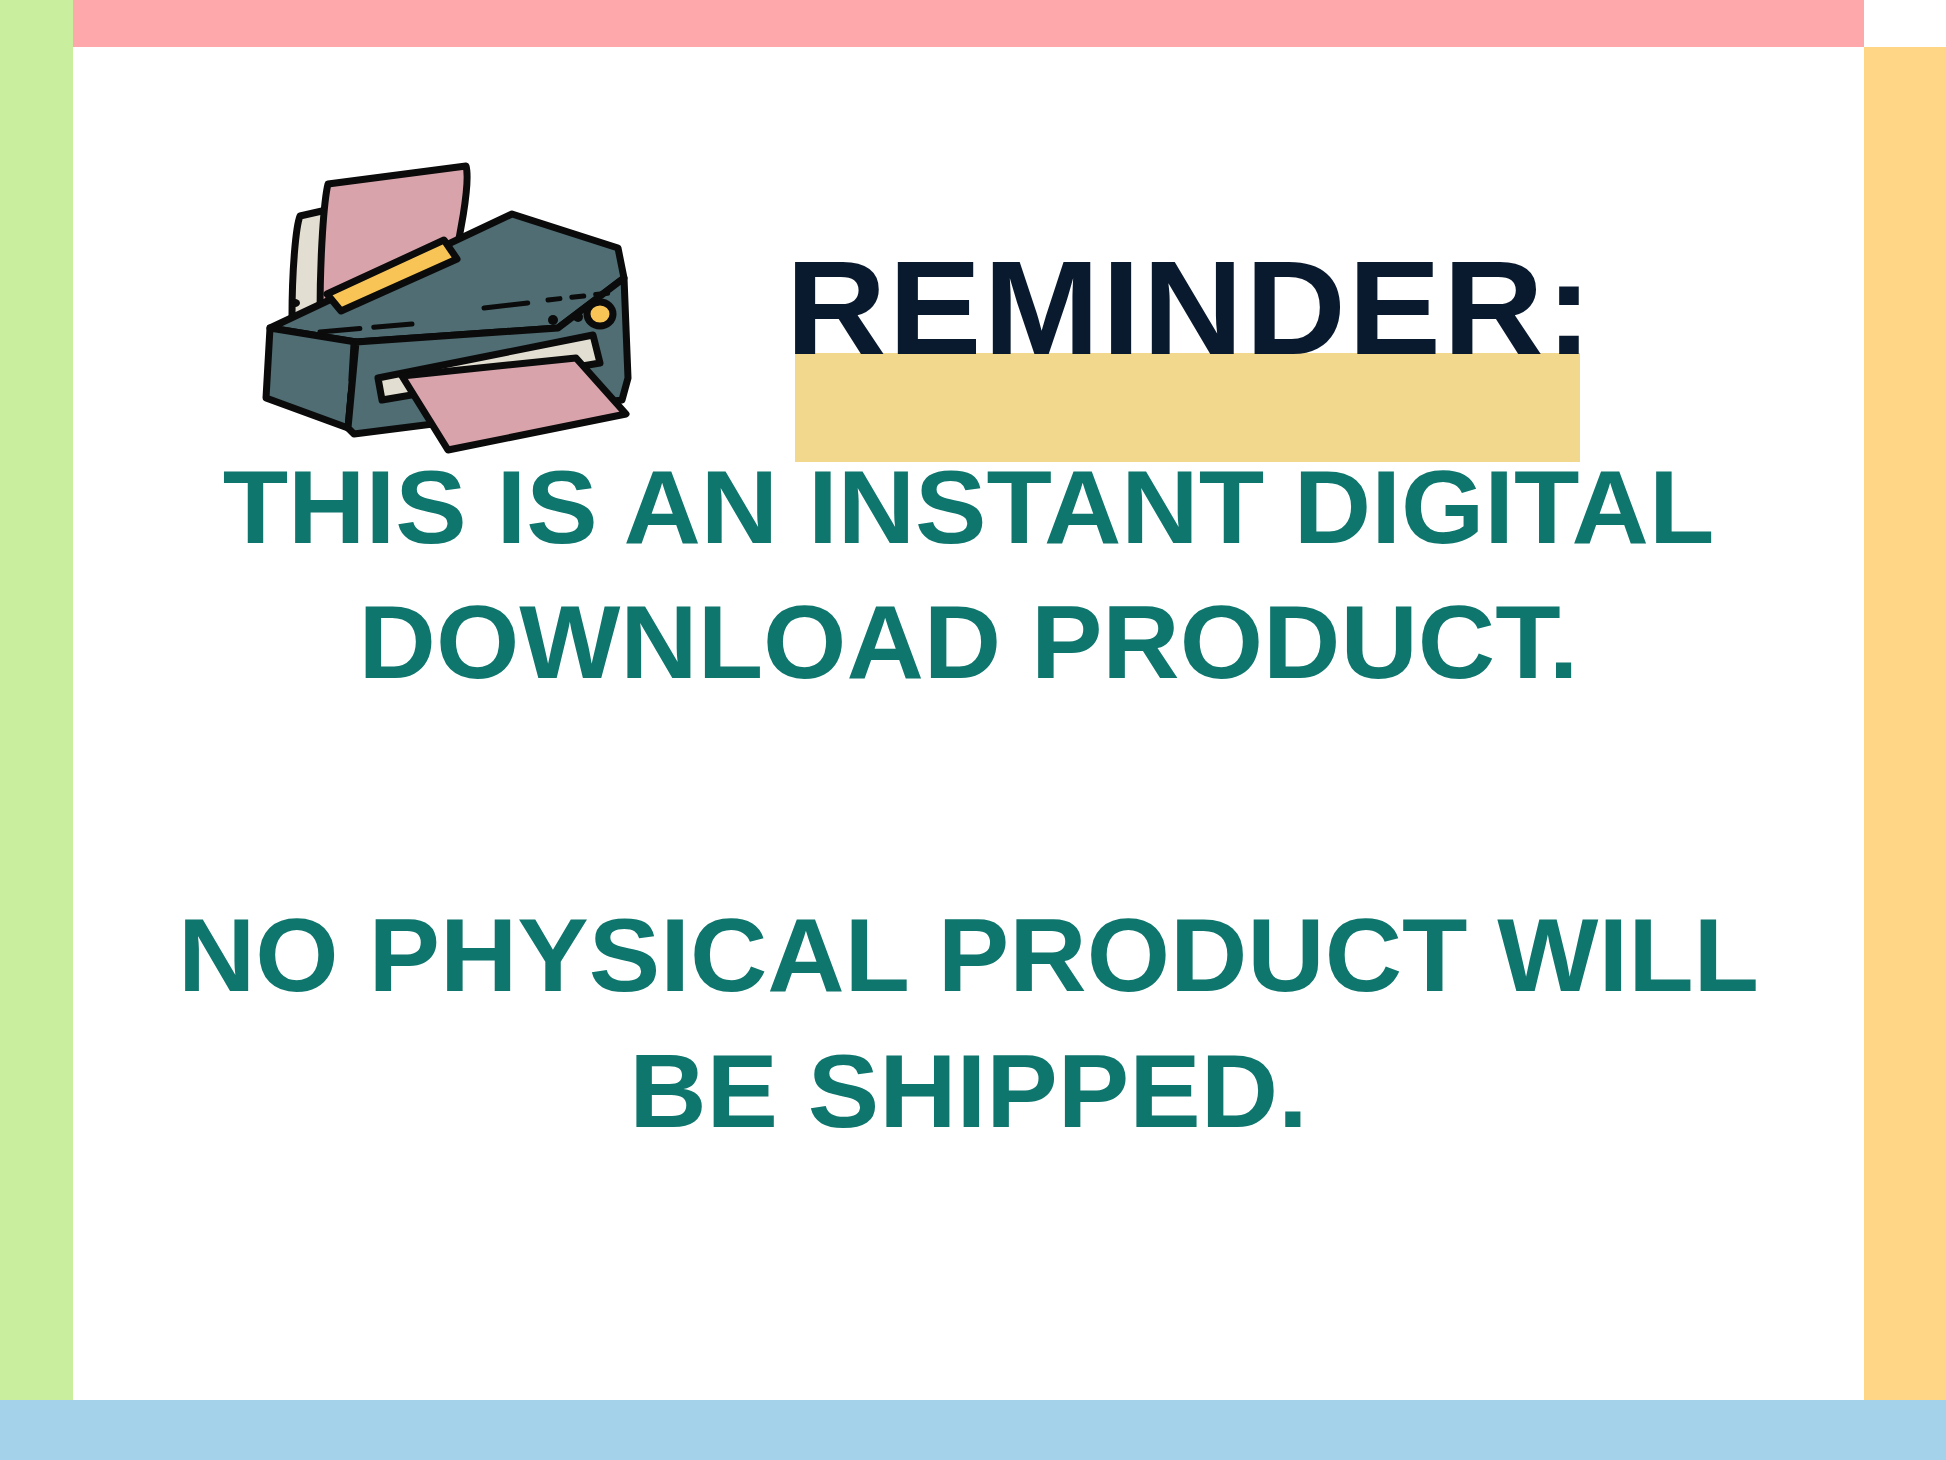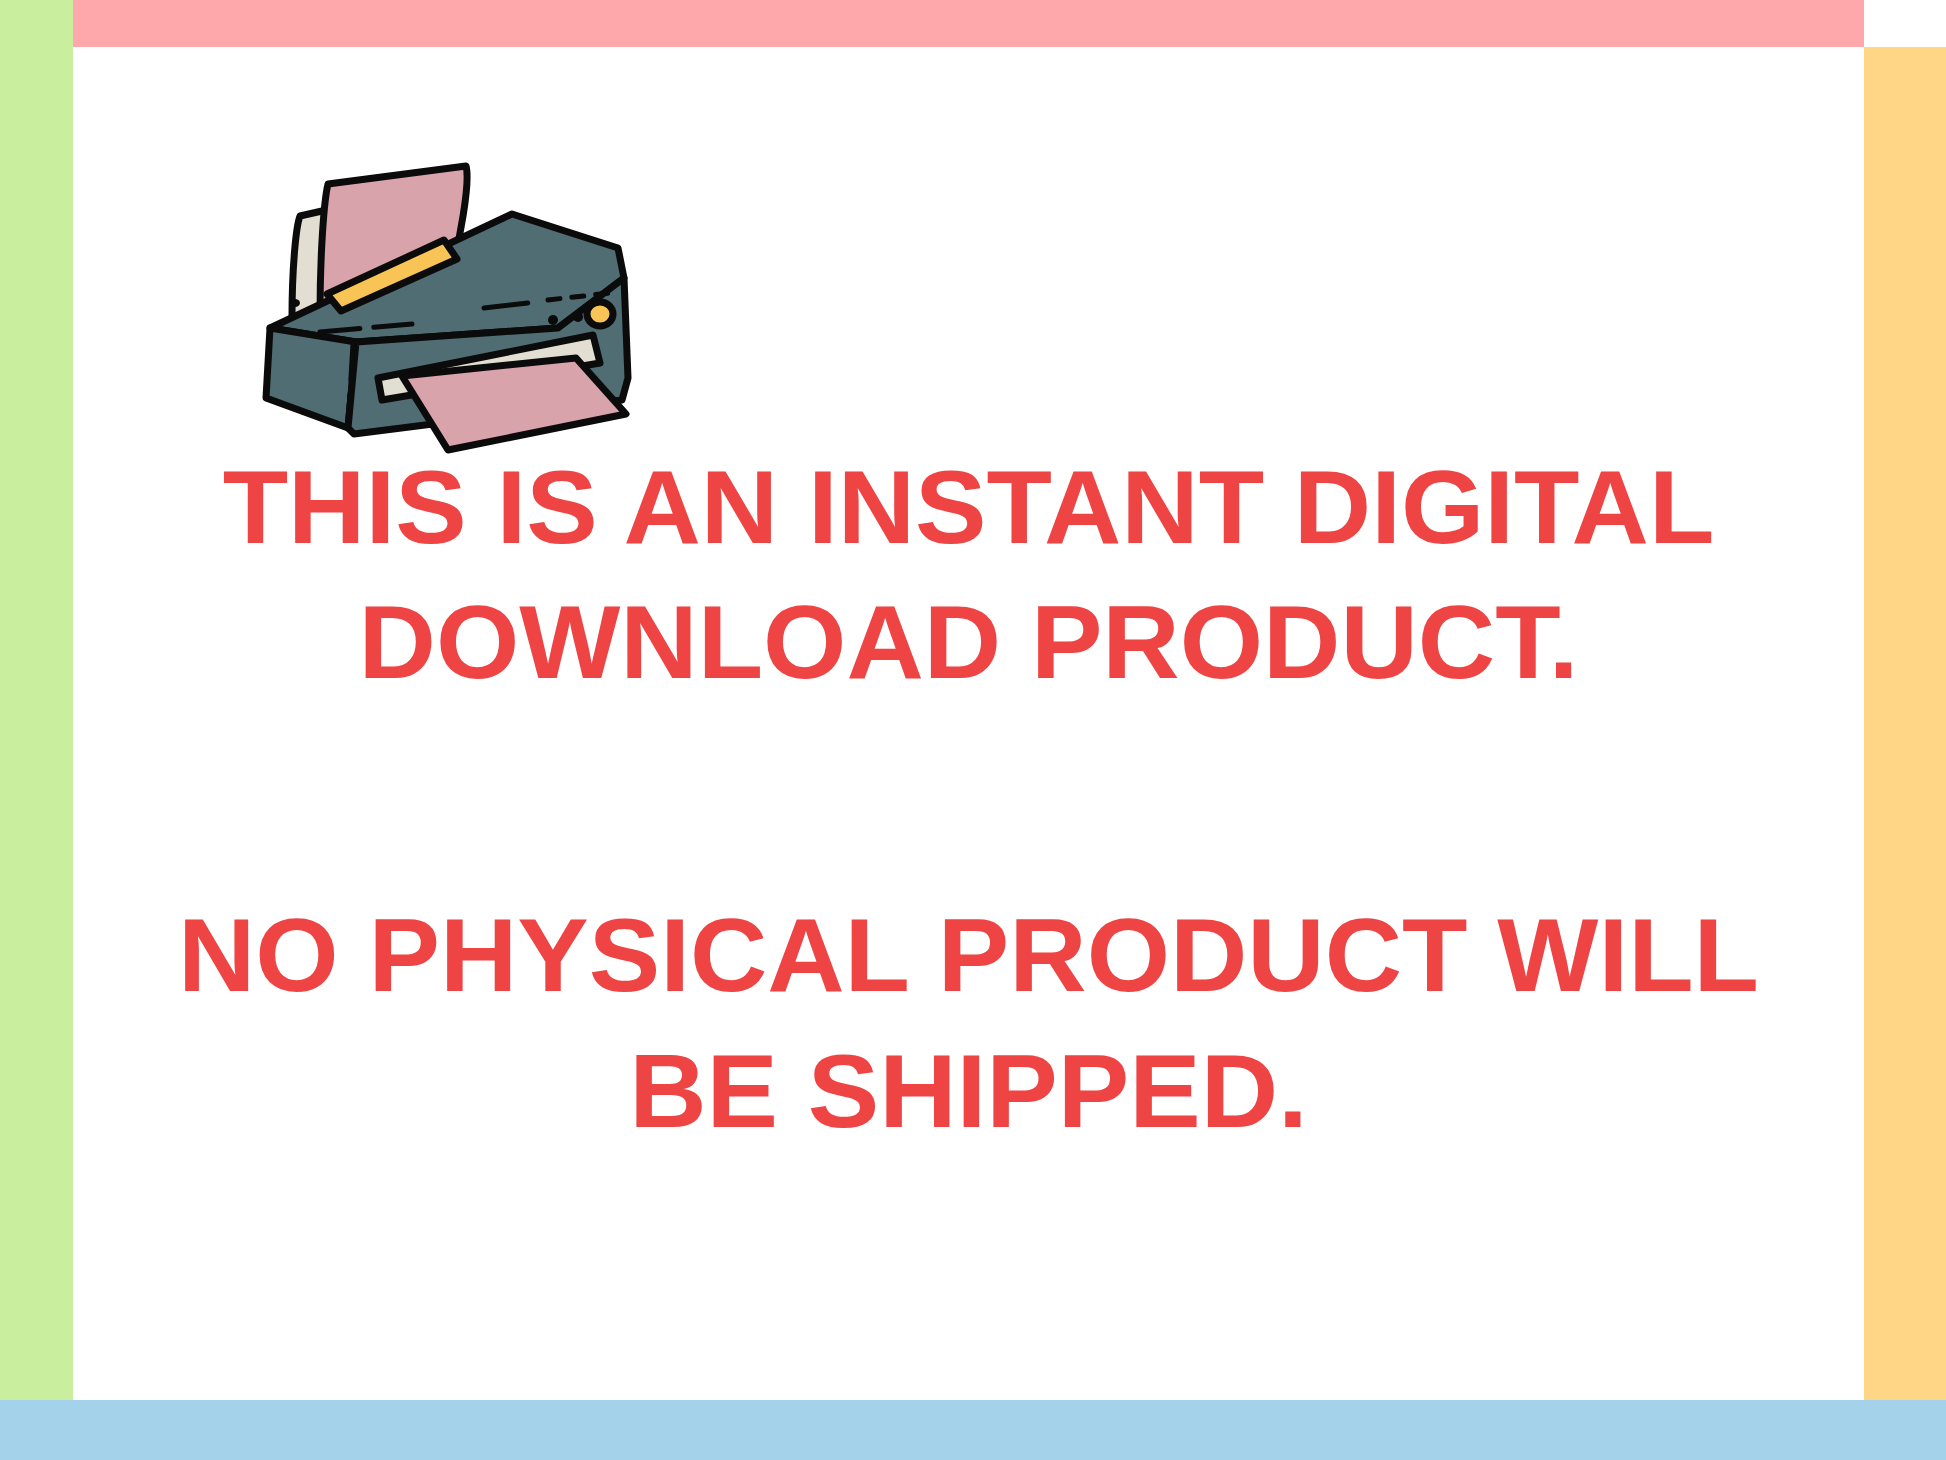--- a/index.html
+++ b/index.html
@@ -89,21 +89,21 @@
     white-space: nowrap;
   }
 
   
   #body-copy {
     position: absolute;
     left: 73px;
     top: 440px;
     width: 1791px;
     text-align: center;
-    color: #ef4444;
+    color: #0f766e;
     font-family: "Liberation Sans Narrow", "Liberation Sans", sans-serif;
     font-weight: 700;
   }
   .copy-block {
     font-size: 104px;
     line-height: 1.30;
     letter-spacing: 0px;
     transform: scaleX(1.03);
   }
   .copy-line { display: block; white-space: nowrap; }
@@ -150,20 +150,24 @@
 
       <g stroke="#0b0b0b" stroke-width="5" fill="none" stroke-linecap="round">
         <path d="M236 180 L 288 174" stroke-dasharray="44 14"></path>
         <path d="M300 172 L 370 164" stroke-dasharray="12 12"></path>
         <path d="M72 204 L 164 196" stroke-dasharray="40 14"></path>
         <path d="M105 216 L 100 300" stroke-dasharray="36 14"></path>
       </g>
     </svg>
   </div>
 
+  <div id="headline-wrap">
+    <div id="headline-highlight"></div>
+    <div id="headline-text">REMINDER:</div>
+  </div>
 
   <div id="body-copy">
 
     <div class="copy-block">
       <span class="copy-line">THIS IS AN INSTANT DIGITAL</span>
       <span class="copy-line">DOWNLOAD PRODUCT.</span>
     </div>
 
     <div id="copy-gap"></div>
 

